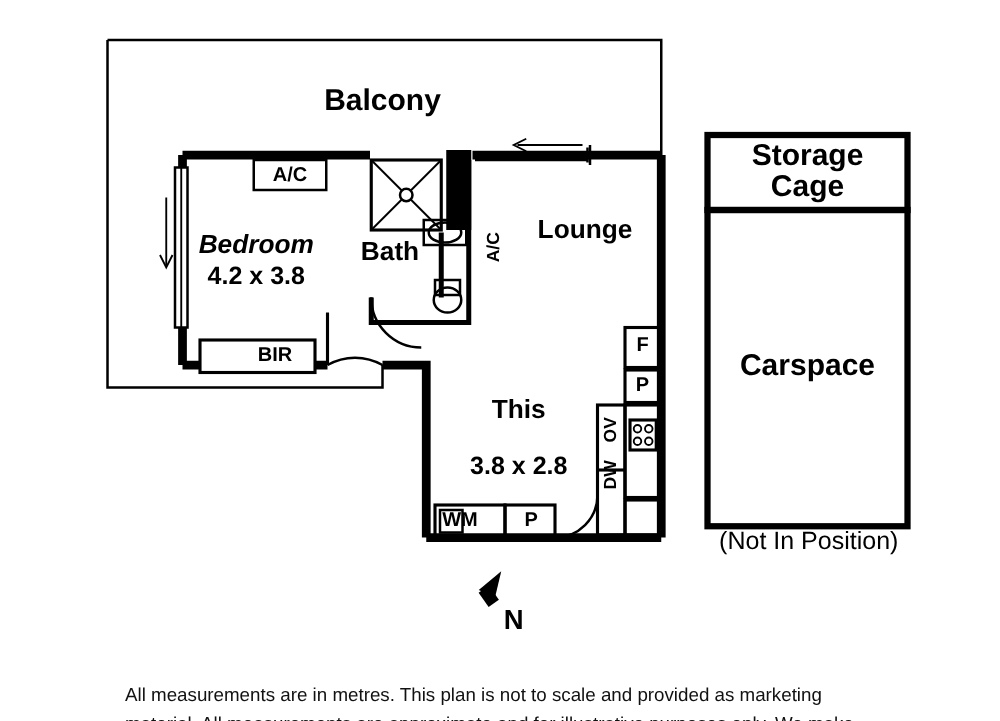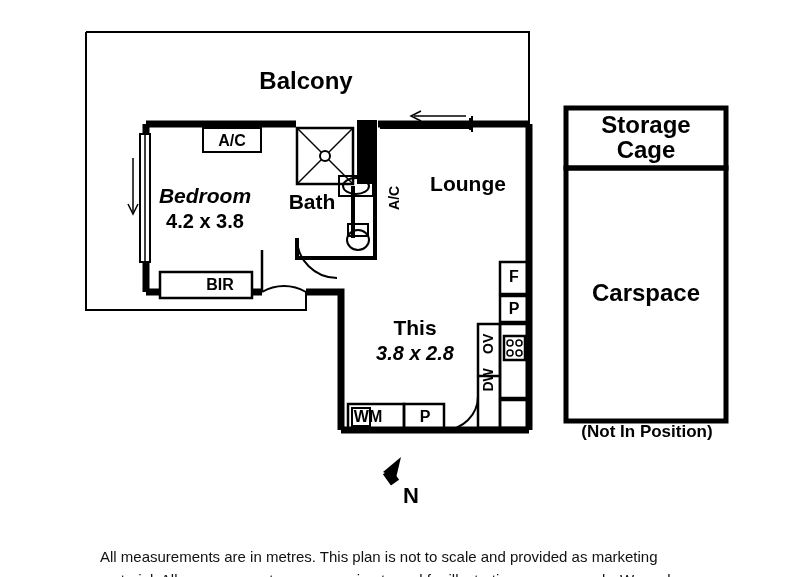--- a/index.html
+++ b/index.html
@@ -45,22 +45,22 @@
     font-size: 16px;
     font-weight: bold;
   }
   .vert-label {
     font-size: 14px;
     font-weight: bold;
     transform: rotate(-90deg);
     transform-origin: center center;
   }
   .note-label {
-    font-size: 17px;
-    font-weight: bold;
+    font-size: 20px;
+    font-weight: normal;
   }
   #north-letter {
     font-size: 22px;
     font-weight: bold;
   }
   #disclaimer {
     position: absolute;
     left: 100px;
     top: 545px;
     width: 600px;
@@ -207,21 +207,21 @@
   <div class="lbl big-label" style="left:226px; top:68px; width:160px;">Balcony</div>
 
   <div class="lbl room-name" style="left:130px; top:184px; width:150px;font-style:italic;">Bedroom</div>
   <div class="lbl room-dims" style="left:130px; top:210px; width:150px;">4.2 x 3.8</div>
 
   <div class="lbl room-name" style="left:272px; top:190px; width:80px;">Bath</div>
 
   <div class="lbl room-name" style="left:398px; top:172px; width:140px;">Lounge</div>
 
   <div class="lbl room-name" style="left:350px; top:316px; width:130px;">This</div>
-  <div class="lbl room-dims" style="left:350px; top:342px; width:130px;font-style:italic;">3.8 x 2.8</div>
+  <div class="lbl room-dims" style="left:350px; top:362px; width:130px;">3.8 x 2.8</div>
 
   <div class="lbl small-label" style="left:208px; top:132px; width:48px;">A/C</div>
 
   <div class="lbl vert-label" style="left:373px; top:190px; width:44px;">A/C</div>
 
   <div class="lbl small-label" style="left:178px; top:276px; width:84px;">BIR</div>
 
   <div class="lbl small-label" style="left:503px; top:268px; width:22px;">F</div>
   <div class="lbl small-label" style="left:503px; top:300px; width:22px;">P</div>
 

